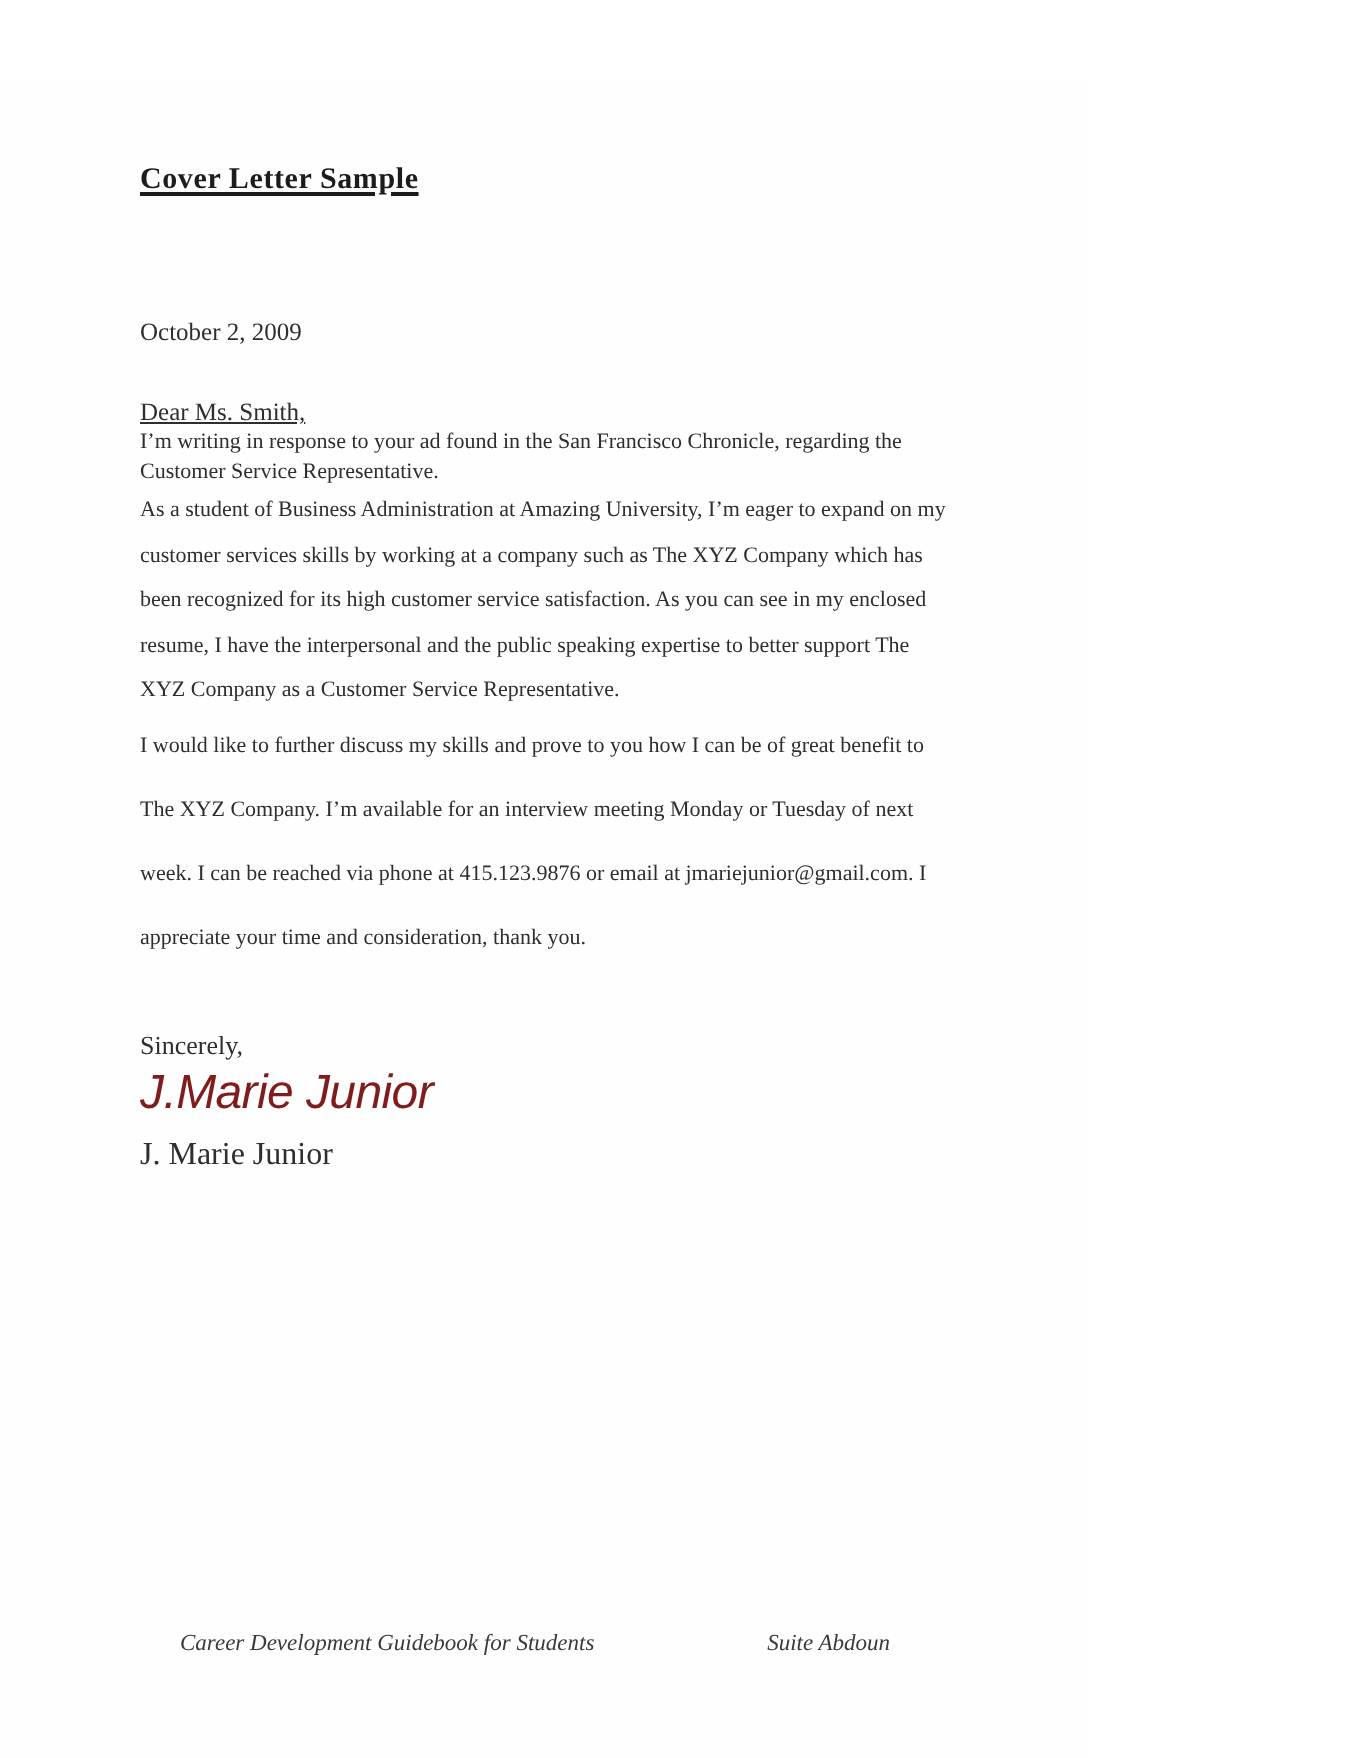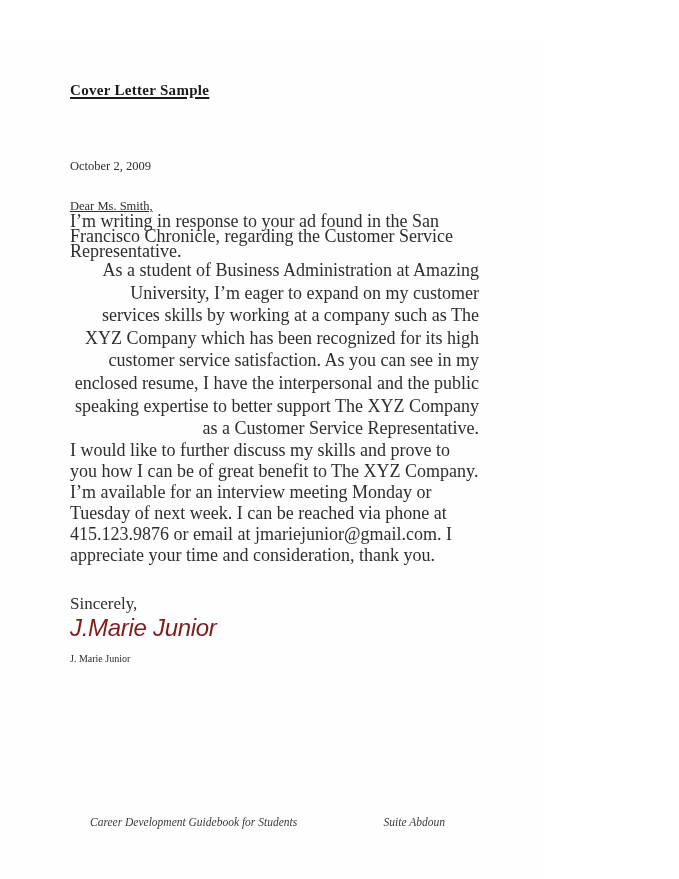--- a/index.html
+++ b/index.html
@@ -43,52 +43,51 @@
     line-height: 14.2px;
   }
   .salutation {
     margin-top: 25px;
     font-size: 12.5px;
     line-height: 15px;
     text-decoration: underline;
   }
   p.para {
     margin: 0;
-    font-size: 18px;
+    font-size: 11px;
   }
   .para-intro {
     margin-top: 29px;
     line-height: 15px;
   }
   .para-body {
     margin-top: 17px;
     line-height: 22.6px;
-    text-align: right;
   }
   .para-close {
     margin-top: 22px;
-    line-height: 21px;
+    line-height: 32px;
   }
   .closing {
     margin-top: 30px;
-    font-size: 17px;
+    font-size: 13px;
     line-height: 15px;
   }
   .signature {
     margin-top: 3px;
     font-family: "Liberation Sans", "DejaVu Sans", sans-serif;
     font-style: italic;
     font-size: 24px;
     line-height: 28px;
     letter-spacing: -0.3px;
     color: #7f1d1d;
   }
   .typed-name {
     margin-top: 9px;
-    font-size: 10px;
+    font-size: 16px;
     line-height: 15px;
     font-family: Liberation Serif, serif;
   }
   .footer {
     position: absolute;
     left: 0;
     right: 0;
     top: 776px;
     display: flex;
     justify-content: space-between;

